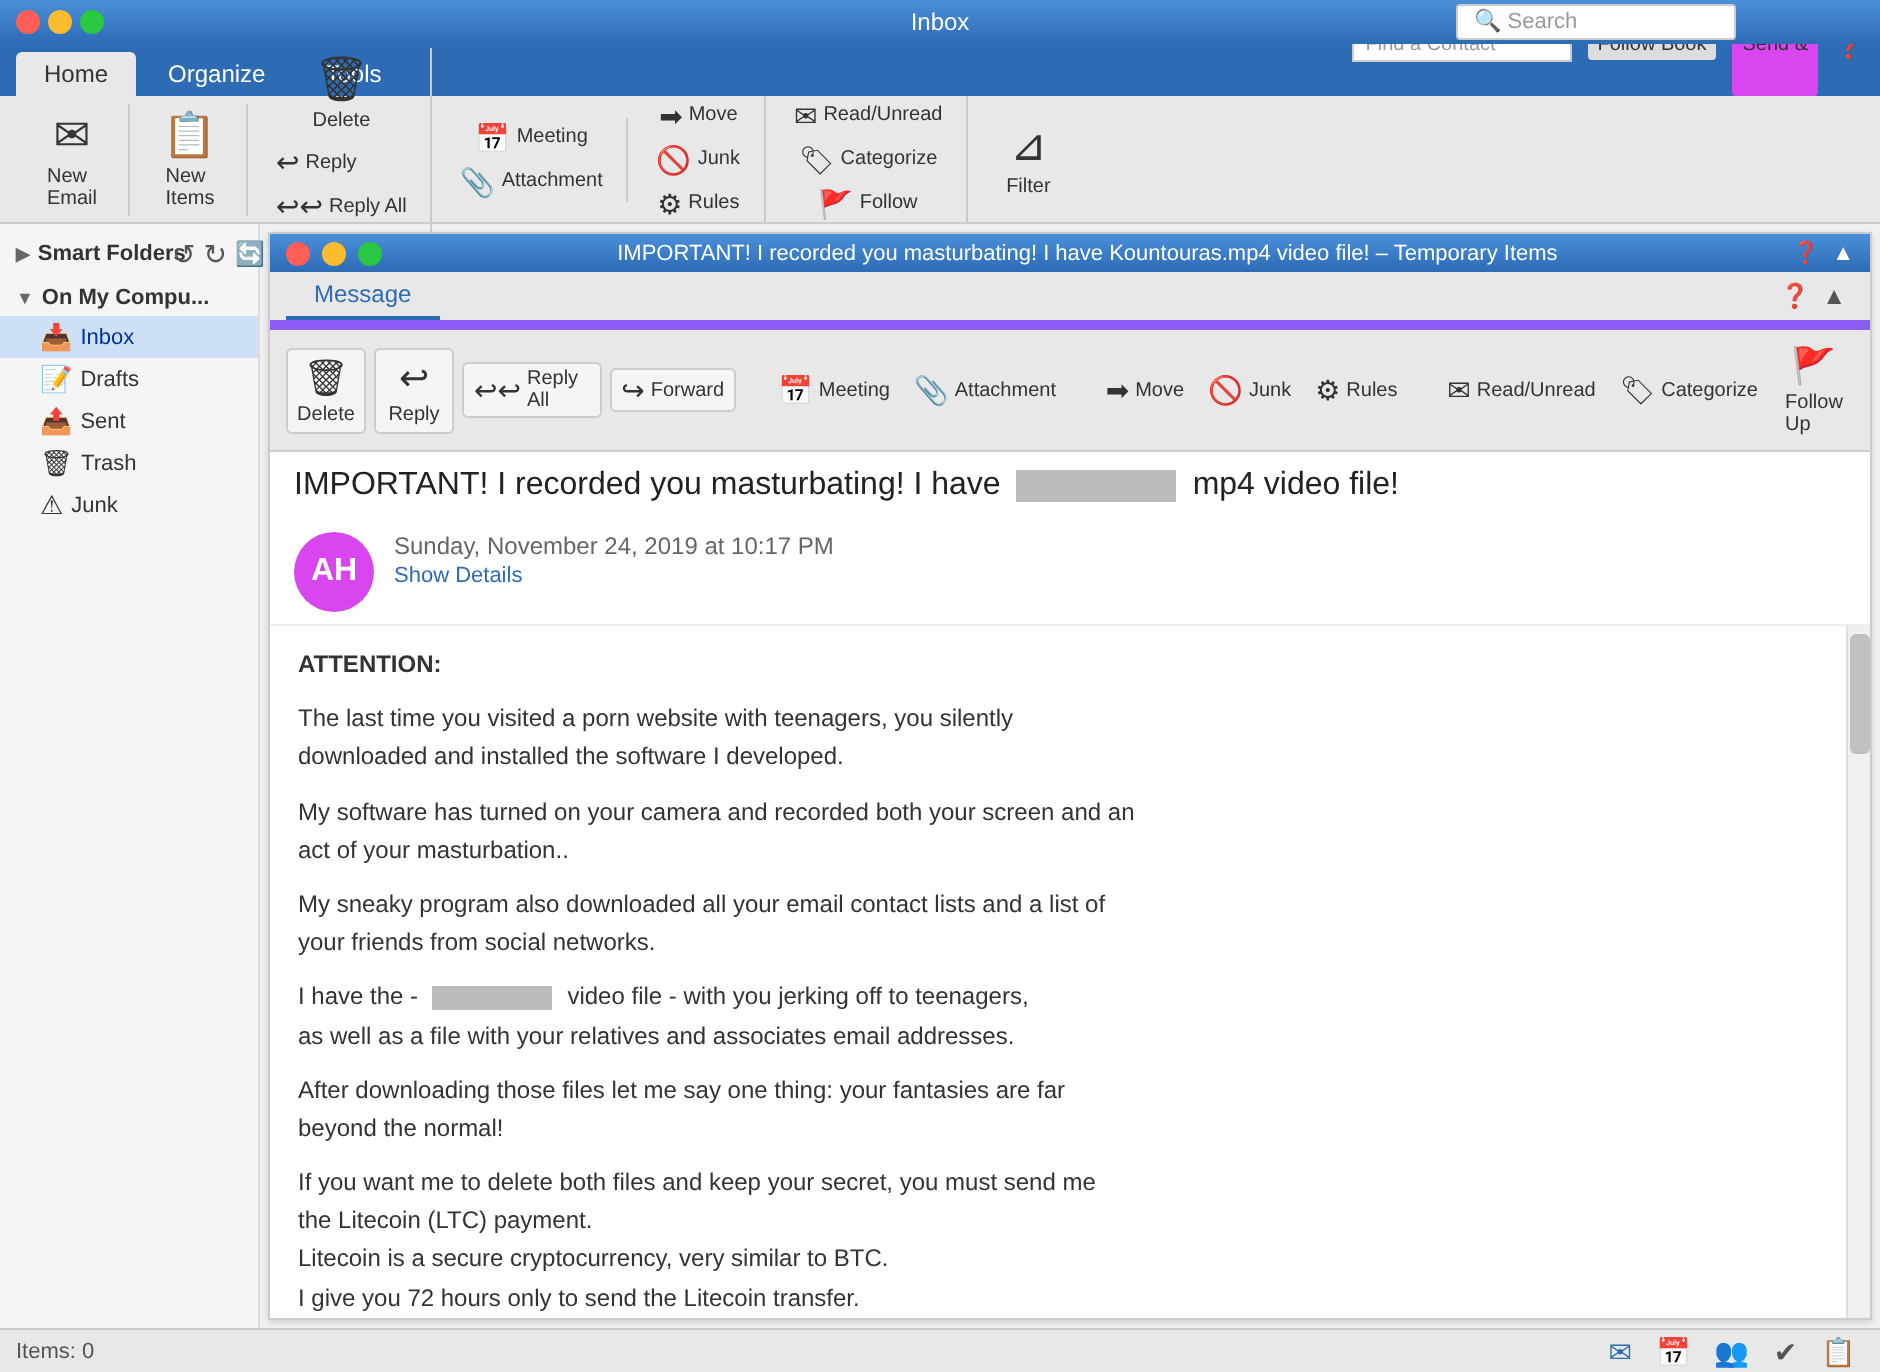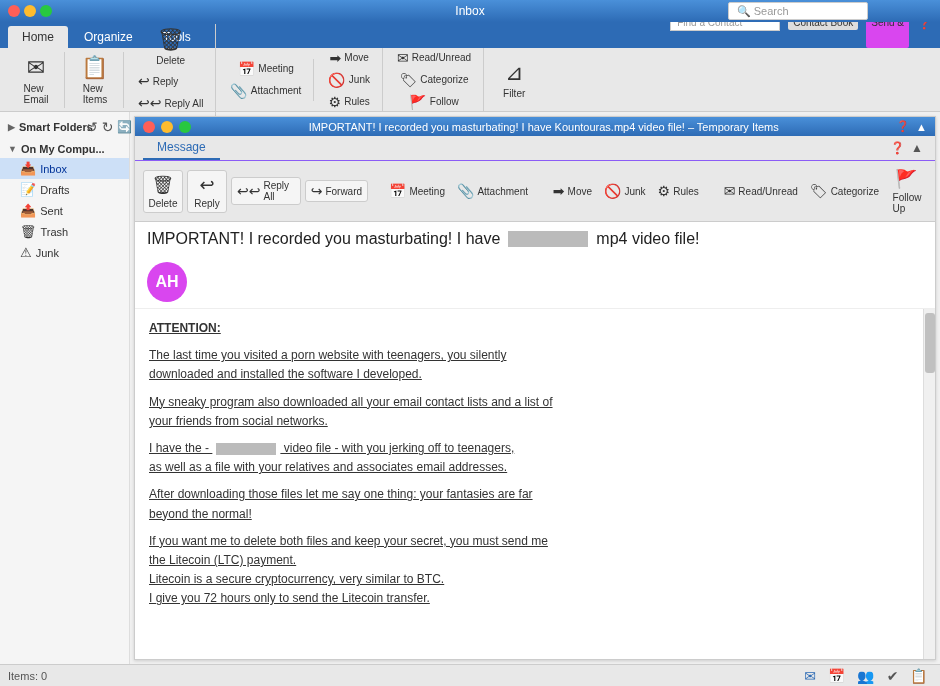--- a/index.html
+++ b/index.html
@@ -189,21 +189,21 @@
     .dot-green { width: 12px; height: 12px; border-radius: 50%; background: #28c840; }
 
     
     .message-ribbon {
       background: #e8e8e8;
       border-bottom: 1px solid #ccc;
     }
     .message-ribbon-tabs {
       display: flex;
       padding: 0 8px;
-      border-bottom: 1px solid #8b5cf6;
+      border-bottom: 5px solid #8b5cf6;
     }
     .msg-tab {
       padding: 4px 14px;
       font-size: 12px;
       cursor: pointer;
       color: #333;
       border-bottom: 2px solid transparent;
     }
     .msg-tab.active {
       color: #2d6bb5;
@@ -337,21 +337,21 @@
     </div>
   </div>
 </div>
 
 <div class="ribbon-tabs">
   <div class="ribbon-tab active">Home</div>
   <div class="ribbon-tab">Organize</div>
   <div class="ribbon-tab">Tools</div>
   <div class="ribbon-right">
     <div class="find-contact" style="color:#999;">Find a Contact</div>
-    <span style="font-size:10px; color:#333; cursor:pointer; background:#ddd; padding:2px 5px; border-radius:2px;">Contact Book</span>
+    <span style="font-size:10px; color:#333; cursor:pointer; background:#ddd; padding:2px 5px; border-radius:2px;">Follow Book</span>
     <span style="font-size:10px; color:#333; cursor:pointer; background:#d946ef; padding:20px 5px; border-radius:2px;">Send &amp;</span>
     <span style="color:#333; cursor:pointer;">❓</span>
   </div>
 </div>
 
 <div class="ribbon" style="height:64px; padding: 4px 8px;">
   <div class="ribbon-group">
     <div class="ribbon-btn-large">
       <span class="icon-large">✉</span>
       <span style="font-size:10px;white-space:pre;">New
@@ -555,26 +555,32 @@
     <div class="email-subject">
       <span>IMPORTANT! I recorded you masturbating! I have </span>
       <span class="subject-redact"></span>
       <span>mp4 video file!</span>
     </div>
 
     <div class="email-meta">
       <div class="avatar">
         <span>AH</span>
       </div>
-    </div>
-
-    <div class="email-body" style="position:relative;text-decoration:underline;">
+      <div class="email-meta-info">
+        <div class="email-sender">Sunday, November 24, 2019 at 10:17 PM</div>
+        <div class="show-details">Show Details</div>
+      </div>
+    </div>
+
+    <div class="email-body" style="position:relative;">
       <p><span class="attention">ATTENTION:</span></p>
       <p style="white-space:pre-wrap;">The last time you visited a porn website with teenagers, you silently
 downloaded and installed the software I developed.</p>
+      <p style="white-space:pre-wrap;">My software has turned on your camera and recorded both your screen and an
+act of your masturbation..</p>
       <p style="white-space:pre-wrap;">My sneaky program also downloaded all your email contact lists and a list of
 your friends from social networks.</p>
       <p style="white-space:pre-wrap;">I have the - <span class="body-redact"></span> video file - with you jerking off to teenagers,<br>as well as a file with your relatives and associates email addresses.</p>
       <p style="white-space:pre-wrap;">After downloading those files let me say one thing: your fantasies are far
 beyond the normal!</p>
       <p style="white-space:pre-wrap;">If you want me to delete both files and keep your secret, you must send me
 the Litecoin (LTC) payment.
 Litecoin is a secure cryptocurrency, very similar to BTC.
 I give you 72 hours only to send the Litecoin transfer.</p>
 

